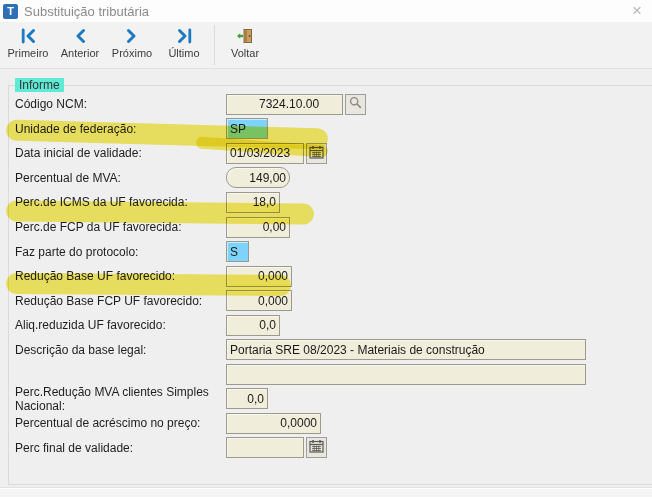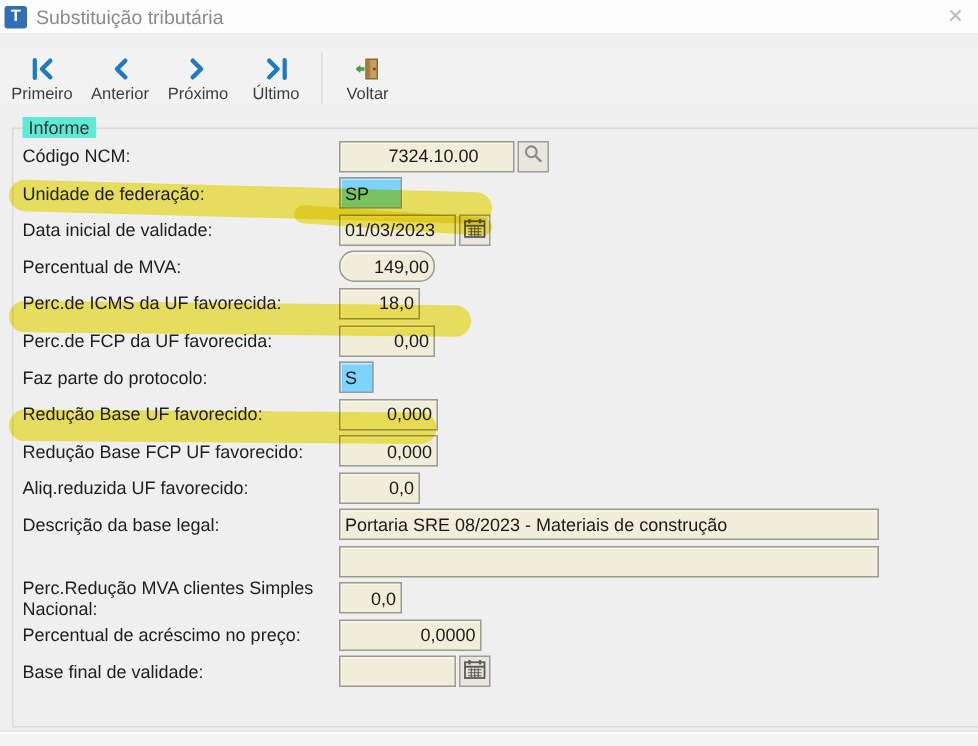--- a/index.html
+++ b/index.html
@@ -19,21 +19,21 @@
     background:#2f6fb5;color:#fff;font-size:11px;font-weight:bold;
     display:flex;align-items:center;justify-content:center;line-height:1;
   }
   .win-title{margin-left:6px;font-size:13px;color:#8b8b8b;}
   .close-btn{
     position:absolute;right:10px;top:1px;font-size:17px;color:#b9b9b9;
     cursor:default;line-height:20px;
   }
   
   .toolbar{
-    position:absolute;top:32px;left:0;width:652px;height:47px;
+    position:absolute;top:22px;left:0;width:652px;height:47px;
     background:#f2f2f2;border-bottom:1px solid #e3e3e3;
     display:flex;align-items:stretch;padding-left:2px;box-sizing:border-box;
   }
   .tb-btn{
     min-width:44px;padding:3px 3px 1px;display:flex;flex-direction:column;
     align-items:center;justify-content:flex-start;gap:1px;border:1px solid transparent;
   }
   .tb-btn .glyph{height:20px;display:flex;align-items:center;justify-content:center;}
   .tb-btn .tb-label{font-size:11px;color:#3c3c3c;white-space:nowrap;}
   .tb-sep{width:1px;background:#dcdcdc;margin:3px 4px;}
@@ -231,21 +231,21 @@
             <input type="text" class="field right" value="0,0" style="width: 34px;">
           </div>
         </div>
         <div class="row">
           <label>Percentual de acréscimo no preço:</label>
           <div class="fwrap">
             <input type="text" class="field right" value="0,0000" style="width: 87px;">
           </div>
         </div>
         <div class="row">
-          <label>Base final de validade:</label>
+          <label>Perc final de validade:</label>
           <div class="fwrap">
             <input type="text" class="field" value="" style="width: 70px;">
             <button class="mini-btn">
               <span><svg width="15" height="14" viewBox="0 0 15 14">
                   <rect x="1" y="2.5" width="13" height="10.5" fill="#e8e6da" stroke="#5a5a5a" stroke-width="1.2"></rect>
                   <path d="M1 5.5h13" stroke="#5a5a5a" stroke-width="1.2"></path>
                   <path d="M4 1v3M11 1v3" stroke="#5a5a5a" stroke-width="1.5"></path>
                   <path d="M3 7.5h9M3 9.5h9M3 11.5h9M5.2 6.5v6M7.5 6.5v6M9.8 6.5v6" stroke="#5a5a5a" stroke-width=".8"></path>
                 </svg></span>
             </button>

